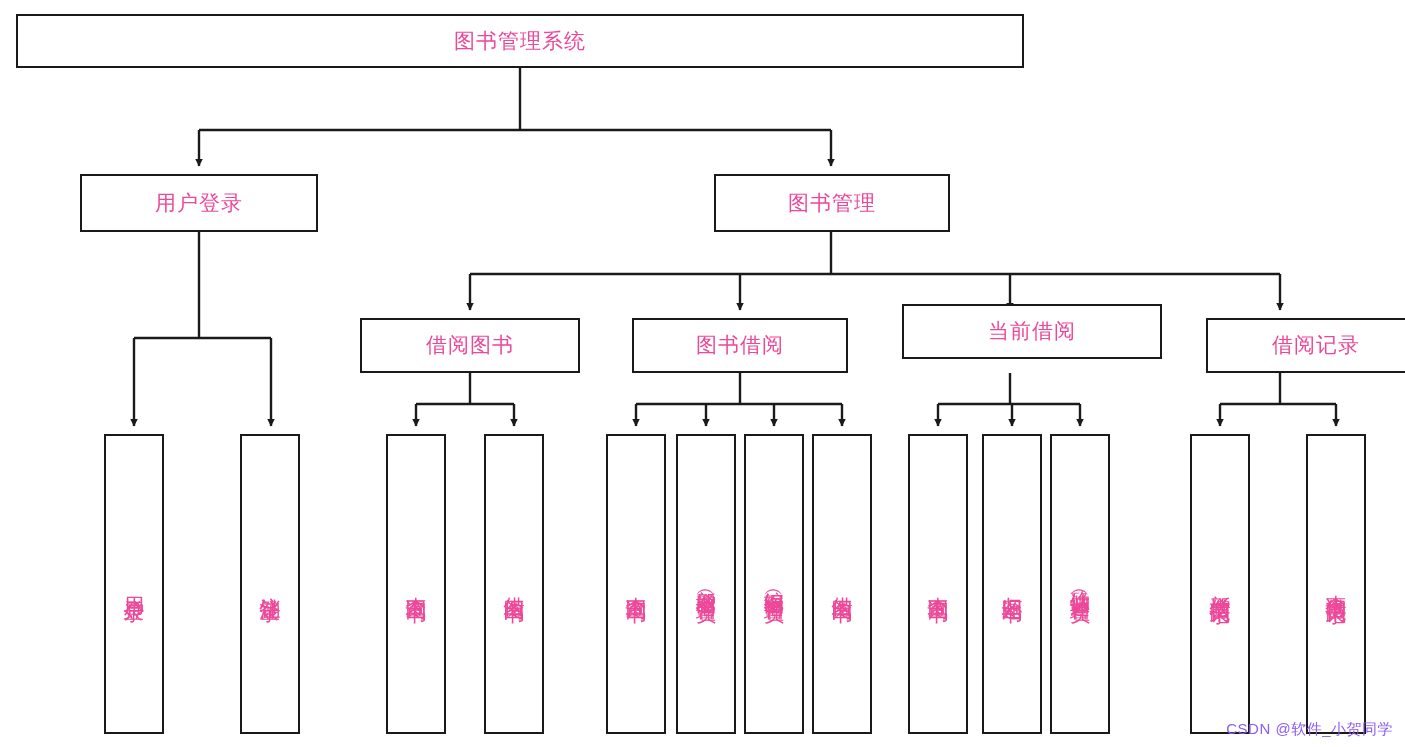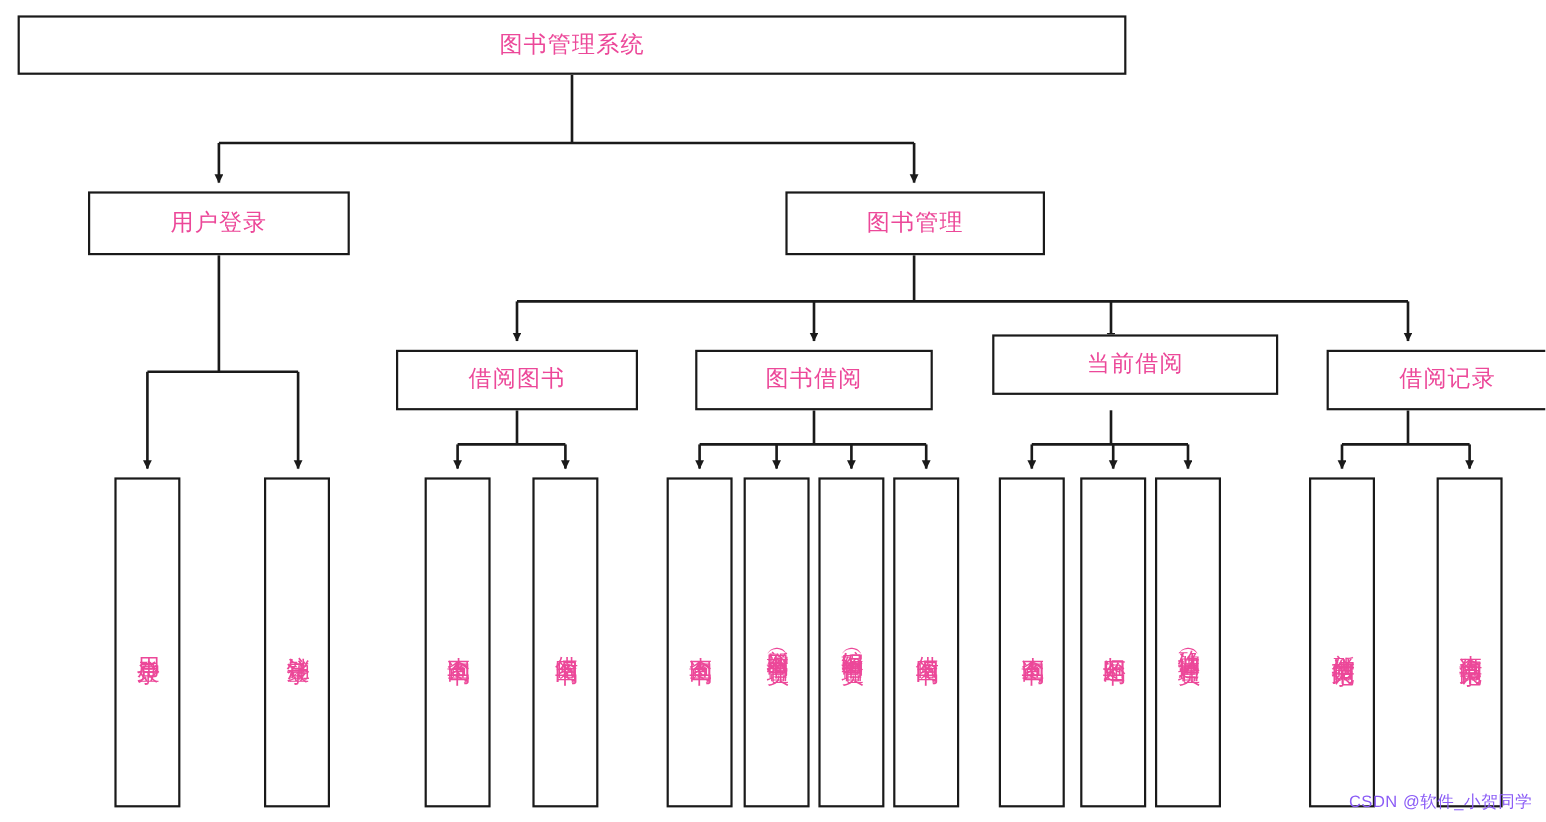--- a/index.html
+++ b/index.html
@@ -113,21 +113,21 @@
       <path d="M1220,404 L1336,404"></path>
       <path d="M1220,404 L1220,426" marker-end="url(#arrow)"></path>
       <path d="M1336,404 L1336,426" marker-end="url(#arrow)"></path>
     </g>
   </svg>
 
   <div class="node" style="left: 16px; top: 14px; width: 1008px; height: 54px;">图书管理系统</div>
   <div class="node" style="left: 80px; top: 174px; width: 238px; height: 58px;">用户登录</div>
   <div class="node" style="left: 714px; top: 174px; width: 236px; height: 58px;">图书管理</div>
   <div class="node" style="left: 360px; top: 318px; width: 220px; height: 55px;">借阅图书</div>
-  <div class="node" style="left: 632px; top: 318px; width: 216px; height: 55px;">图书借阅</div>
+  <div class="node" style="left: 632px; top: 318px; width: 216px; height: 55px; font-family: Liberation Serif, serif;">图书借阅</div>
   <div class="node" style="left: 902px; top: 304px; width: 260px; height: 55px;">当前借阅</div>
   <div class="node" style="left: 1170px; top: 318px; width: 220px; height: 55px; margin-left: 36px;">借阅记录</div>
   <div class="node vertical" style="left: 104px; top: 434px; width: 60px; height: 300px;">用户登录</div>
   <div class="node vertical" style="left: 240px; top: 434px; width: 60px; height: 300px;">注销登录</div>
   <div class="node vertical" style="left: 386px; top: 434px; width: 60px; height: 300px;">查询图书</div>
   <div class="node vertical" style="left: 484px; top: 434px; width: 60px; height: 300px;">借阅图书</div>
   <div class="node vertical" style="left: 606px; top: 434px; width: 60px; height: 300px;">查询图书</div>
   <div class="node vertical tight" style="left: 676px; top: 434px; width: 60px; height: 300px;">新增图书（管理员）</div>
   <div class="node vertical tight" style="left: 744px; top: 434px; width: 60px; height: 300px;">编辑图书（管理员）</div>
   <div class="node vertical" style="left: 812px; top: 434px; width: 60px; height: 300px;">借阅图书</div>

